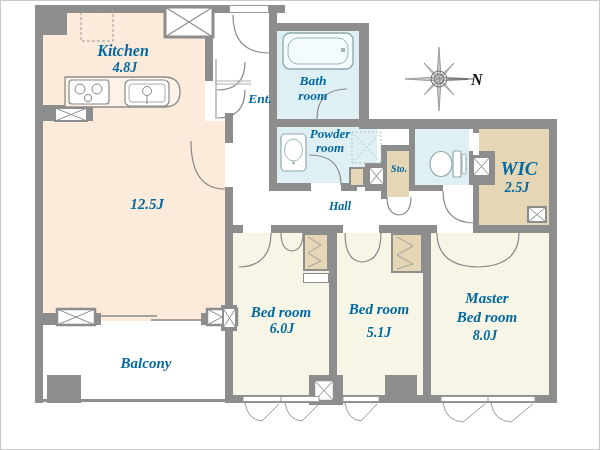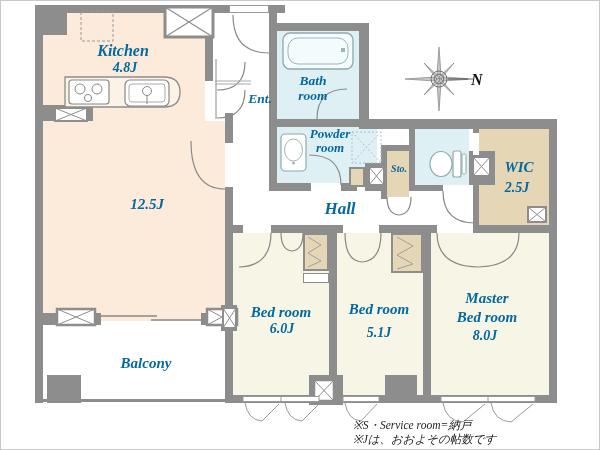--- a/index.html
+++ b/index.html
@@ -220,30 +220,26 @@
 
   <div class="lbl" style="left:122px;top:41px;font-size:16px;">Kitchen</div>
   <div class="lbl" style="left:124px;top:59px;font-size:14px;">4.8J</div>
   <div class="lbl" style="left:146px;top:195px;font-size:15px;">12.5J</div>
   <div class="lbl" style="left:145px;top:354px;font-size:15px;">Balcony</div>
   <div class="lbl" style="left:259px;top:91px;font-size:13.5px;text-align:right;">Ent.</div>
   <div class="lbl" style="left:312px;top:73px;font-size:13.5px;text-align:center;">Bath</div>
   <div class="lbl" style="left:312px;top:88px;font-size:13.5px;">room</div>
   <div class="lbl" style="left:329px;top:126px;font-size:13px;">Powder</div>
   <div class="lbl" style="left:329px;top:140px;font-size:13px;">room</div>
-  <div class="lbl" style="left:339px;top:199px;font-size:17px;">Hall</div>
+  <div class="lbl" style="left:339px;top:199px;font-size:12px;">Hall</div>
   <div class="lbl" style="left:398px;top:162px;font-size:10px;">Sto.</div>
-  <div class="lbl" style="left:518px;top:158px;font-size:15px;">WIC</div>
+  <div class="lbl" style="left:518px;top:158px;font-size:19px;">WIC</div>
   <div class="lbl" style="left:516px;top:179px;font-size:14px;">2.5J</div>
   <div class="lbl" style="left:280px;top:303px;font-size:15px;">Bed room</div>
   <div class="lbl" style="left:281px;top:320px;font-size:14px;">6.0J</div>
   <div class="lbl" style="left:378px;top:300px;font-size:15px;">Bed room</div>
   <div class="lbl" style="left:378px;top:324px;font-size:14px;">5.1J</div>
   <div class="lbl" style="left:486px;top:289px;font-size:15px;">Master</div>
   <div class="lbl" style="left:486px;top:308px;font-size:15px;">Bed room</div>
   <div class="lbl" style="left:484px;top:327px;font-size:14px;">8.0J</div>
 
-  <div class="notes" style="left:352px;top:417px;">
-    <div>※S・Service room=納戸</div>
-    <div>※Jは、おおよその帖数です</div>
-  </div>
 
 </div>
 
 </body></html>

